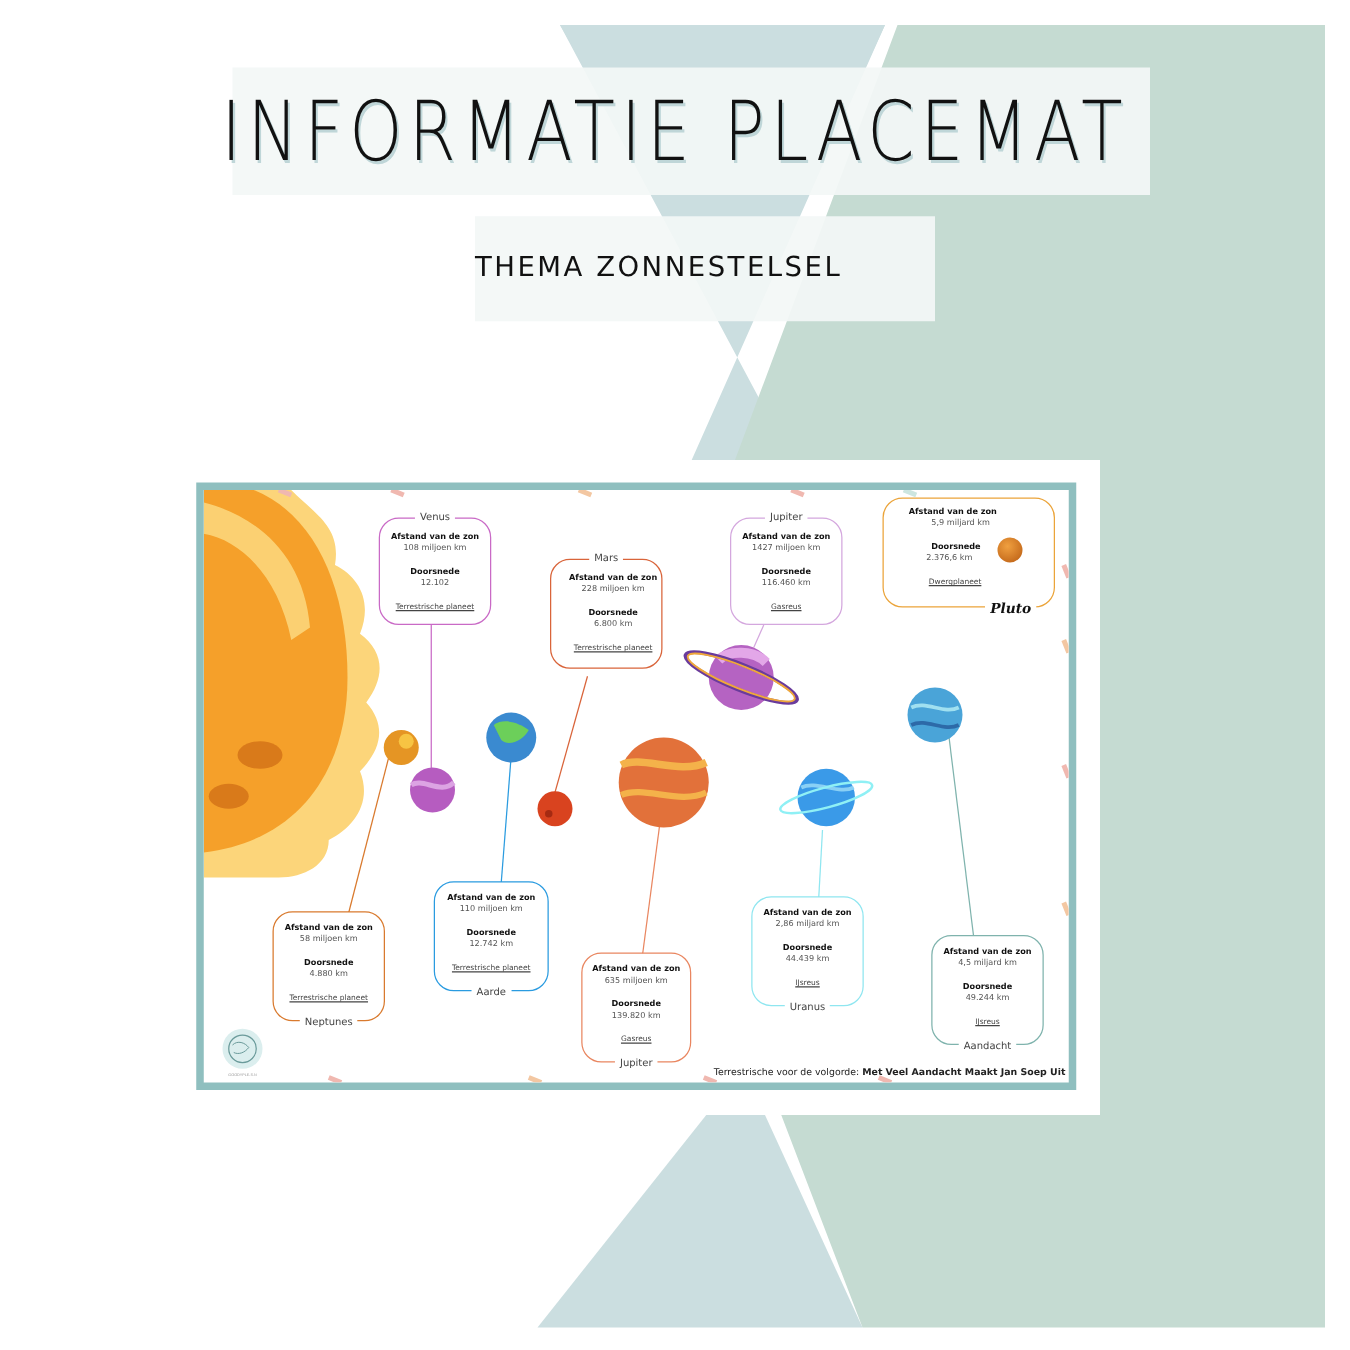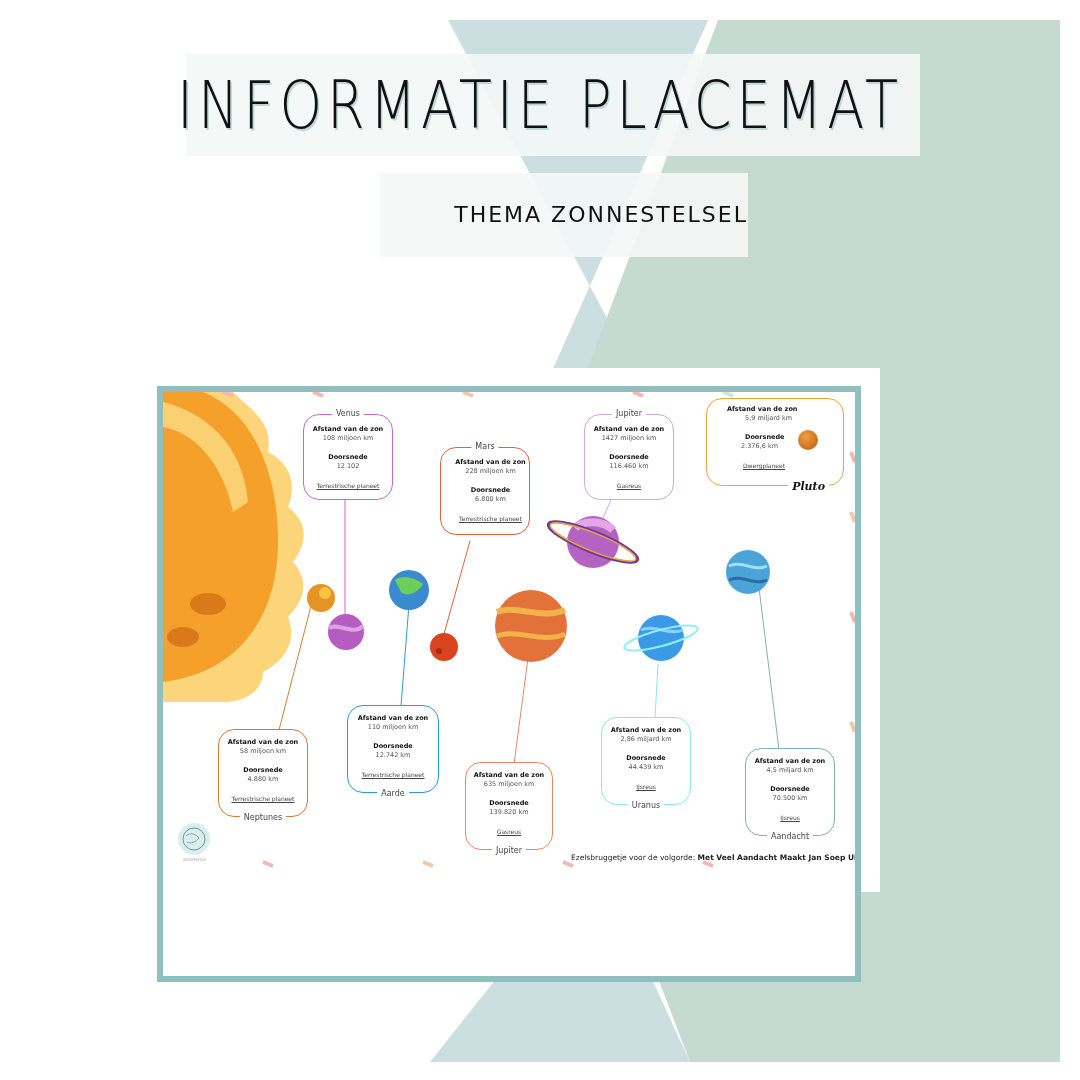--- a/index.html
+++ b/index.html
@@ -17,31 +17,31 @@
       background: rgba(243, 247, 246, 0.92);
     }
     .main-title {
       position: absolute; left: 0; top: 66px; width: 1080px; text-align: center;
       font-family: "DejaVu Sans", sans-serif; font-weight: 300; font-size: 66px;
       letter-spacing: 6px; color: #111; line-height: 80px;
       text-shadow: 2px 2px 0 #bfd6d8;
       transform: scaleX(0.82); transform-origin: 540px 0;
     }
     .subtitle {
-      position: absolute; left: 380px; top: 198px; width: 368px; text-align: right;
+      position: absolute; left: 380px; top: 198px; width: 368px; text-align: left;
       font-family: "DejaVu Sans", sans-serif; font-size: 22px; letter-spacing: 2px;
       color: #111; line-height: 34px;
     }
 
     .frame {
       position: absolute; left: 140px; top: 368px; width: 740px; height: 523px;
       background: #ffffff;
     }
     .placemat {
-      position: absolute; left: 157px; top: 386px; width: 704px; height: 596px;
+      position: absolute; left: 157px; top: 386px; width: 704px; height: 486px;
       background: #ffffff; overflow: hidden;
       border: 6px solid #8fbfbf;
     }
     .placemat-border-stripes { position: absolute; left: 0; top: 0; width: 100%; height: 100%; pointer-events: none; }
 
     .planet-card {
       position: absolute; border: 1.5px solid; border-radius: 16px; background: #fff;
       text-align: center; font-family: "DejaVu Sans", sans-serif;
     }
     .card-label {
@@ -212,27 +212,27 @@
     <div class="f-h">Doorsnede</div>
     <div class="f-v">44.439 km</div>
     <div class="f-t">IJsreus</div>
     <span class="card-label bottom">Uranus</span>
   </div>
 
   <div class="planet-card" style="left:582px;top:356px;width:90px;height:88px;border-color:#7fb3ad;">
     <div class="f-h" style="margin-top:8px;">Afstand van de zon</div>
     <div class="f-v">4,5 miljard km</div>
     <div class="f-h">Doorsnede</div>
-    <div class="f-v">70.500 km</div>
+    <div class="f-v">49.244 km</div>
     <div class="f-t">IJsreus</div>
     <span class="card-label bottom">Aandacht</span>
   </div>
 
   <div class="mnemonic">
-    <span>Ezelsbruggetje voor de volgorde: </span><b>Met Veel Aandacht Maakt Jan Soep Uit 'N Pakje</b>
+    <span>Terrestrische voor de volgorde: </span><b>Met Veel Aandacht Maakt Jan Soep Uit 'N Pakje</b>
   </div>
 
   <div class="logo">
     <svg width="34" height="34">
       <circle cx="17" cy="17" r="16" fill="#dbeeee"></circle>
       <circle cx="17" cy="17" r="11" fill="none" stroke="#6a9a9a" stroke-width="1"></circle>
       <path d="M9,14 C13,10 19,12 22,16 C19,20 14,22 10,20" fill="none" stroke="#6a9a9a" stroke-width="0.8"></path>
     </svg>
     <span class="logo-text">GOODYPLE.S.N</span>
   </div>

